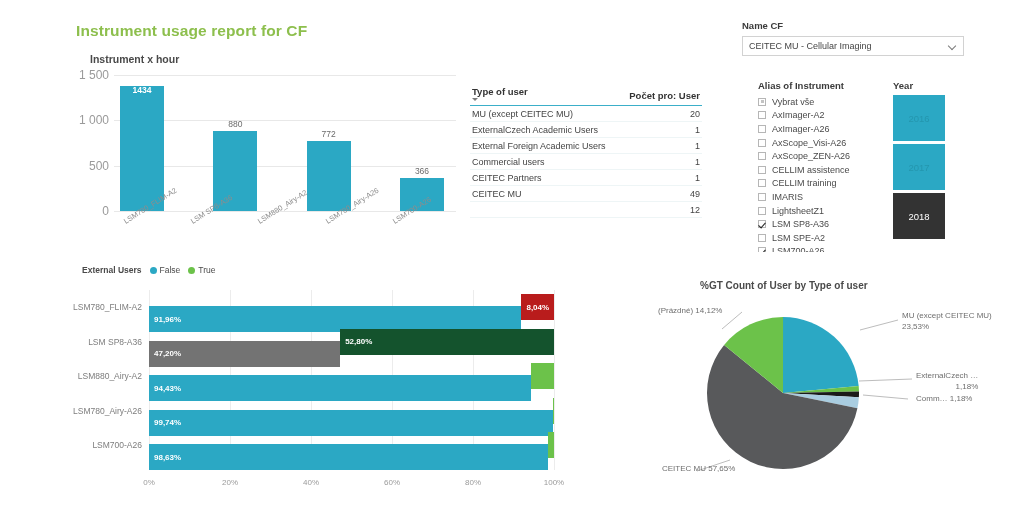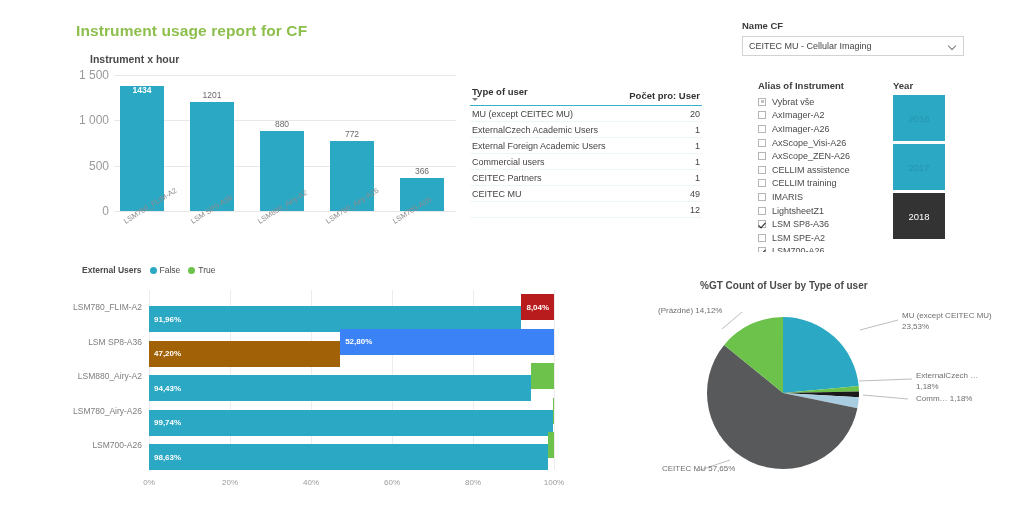--- a/index.html
+++ b/index.html
@@ -426,24 +426,20 @@
       <div class="col-grid" style="top: 45.3333px;"></div>
       <div class="col-ylab" style="top: 45.3333px;">1 000</div>
       <div class="col-grid" style="top: 90.6667px;"></div>
       <div class="col-ylab" style="top: 90.6667px;">500</div>
       <div class="col-grid" style="top: 136px;"></div>
       <div class="col-ylab" style="top: 136px;">0</div>
       <div class="col-bars">
         <div class="col-item">
           <div class="col-val inside" style="bottom: 116.016px;">1434</div>
           <div class="col-bar" style="height: 130.016px; background: rgb(43, 168, 196);"></div>
-        </div>
-        <div class="col-item">
-          <div class="col-val" style="bottom: 110.891px;">1201</div>
-          <div class="col-bar" style="height: 108.891px; background: rgb(43, 168, 196);"></div>
         </div>
         <div class="col-item">
           <div class="col-val" style="bottom: 81.7867px;">880</div>
           <div class="col-bar" style="height: 79.7867px; background: rgb(43, 168, 196);"></div>
         </div>
         <div class="col-item">
           <div class="col-val" style="bottom: 71.9947px;">772</div>
           <div class="col-bar" style="height: 69.9947px; background: rgb(43, 168, 196);"></div>
         </div>
         <div class="col-item">
@@ -599,24 +595,24 @@
         <div class="stack-cat">LSM780_FLIM-A2</div>
         <div class="seg false-seg" style="width: 91.96%; background: rgb(43, 168, 196);">
           <span class="seg-label">91,96%</span>
         </div>
         <div class="seg true-seg" style="width: 8.04%; background: #b91c1c;">
           <span class="seg-label">8,04%</span>
         </div>
       </div>
       <div class="stack-row" style="top: 38.5px;">
         <div class="stack-cat">LSM SP8-A36</div>
-        <div class="seg false-seg" style="width: 47.2%; background: #a16207;">
+        <div class="seg false-seg" style="width: 47.2%; background: #737373;">
           <span class="seg-label">47,20%</span>
         </div>
-        <div class="seg true-seg" style="width: 52.8%; background: #3b82f6;">
+        <div class="seg true-seg" style="width: 52.8%; background: #14532d;">
           <span class="seg-label">52,80%</span>
         </div>
       </div>
       <div class="stack-row" style="top: 73px;">
         <div class="stack-cat">LSM880_Airy-A2</div>
         <div class="seg false-seg" style="width: 94.43%; background: rgb(43, 168, 196);">
           <span class="seg-label">94,43%</span>
         </div>
         <div class="seg true-seg" style="width: 5.57%; background: rgb(108, 194, 74);"></div>
       </div>
@@ -661,18 +657,18 @@
         <line x1="72" y1="54" x2="92" y2="37" stroke="#bdbdbd" stroke-width="1"></line>
         <line x1="209" y1="106" x2="262" y2="104" stroke="#bdbdbd" stroke-width="1"></line>
         <line x1="213" y1="120" x2="258" y2="124" stroke="#bdbdbd" stroke-width="1"></line>
         <line x1="80" y1="185" x2="47" y2="196" stroke="#bdbdbd" stroke-width="1"></line>
       </g>
   </svg>
   <div id="pieLabels">
       <div class="pie-lab" style="left: 252px; top: 35px;">MU (except CEITEC MU)
 23,53%</div>
       <div class="pie-lab" style="left: 8px; top: 30px;">(Prázdné) 14,12%</div>
-      <div class="pie-lab" style="left: 266px; top: 95px;">ExternalCzech …
+      <div class="pie-lab" style="left: 266px; top: 95px; text-align: right;">ExternalCzech …
 1,18%</div>
       <div class="pie-lab" style="left: 266px; top: 118px;">Comm… 1,18%</div>
       <div class="pie-lab" style="left: 12px; top: 188px;">CEITEC MU 57,65%</div>
     </div>
 </div>
 
 </body></html>

